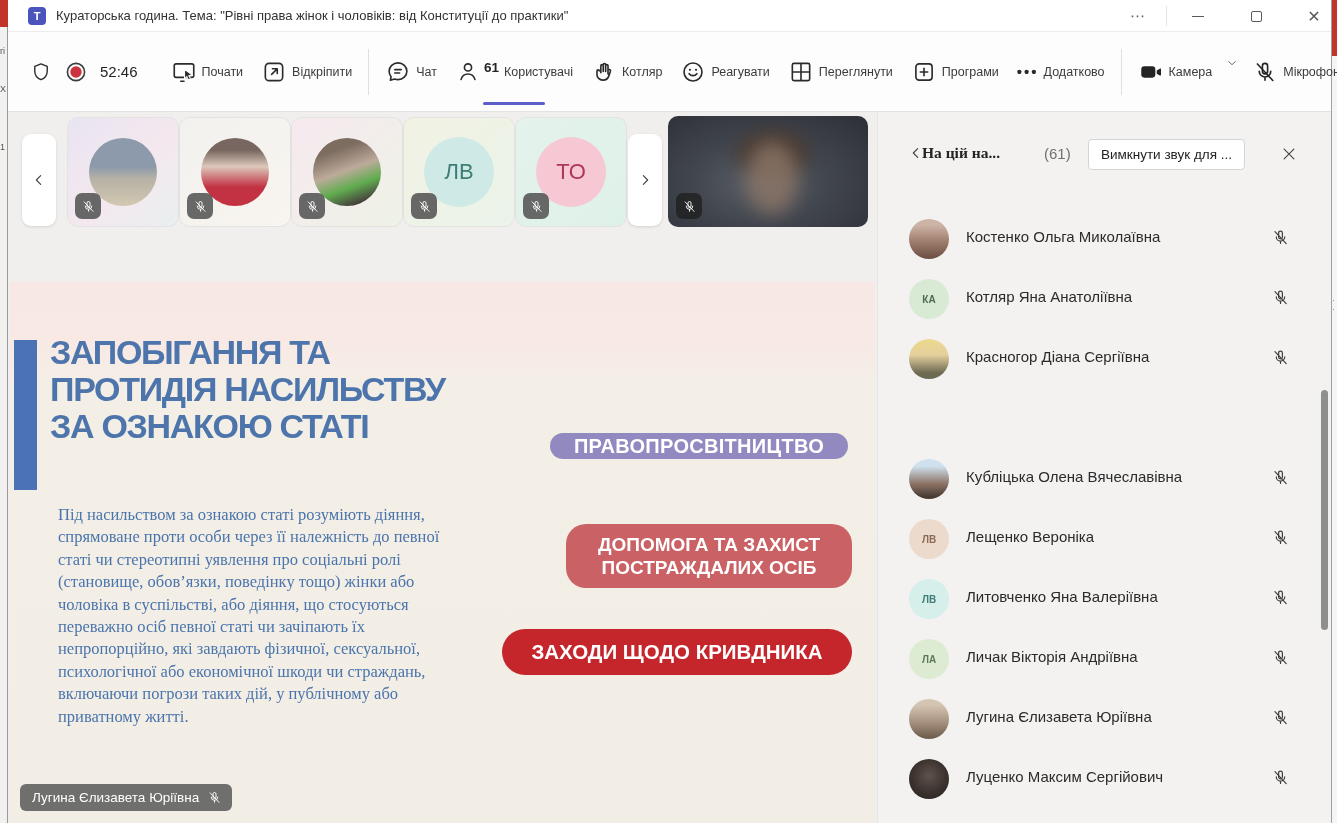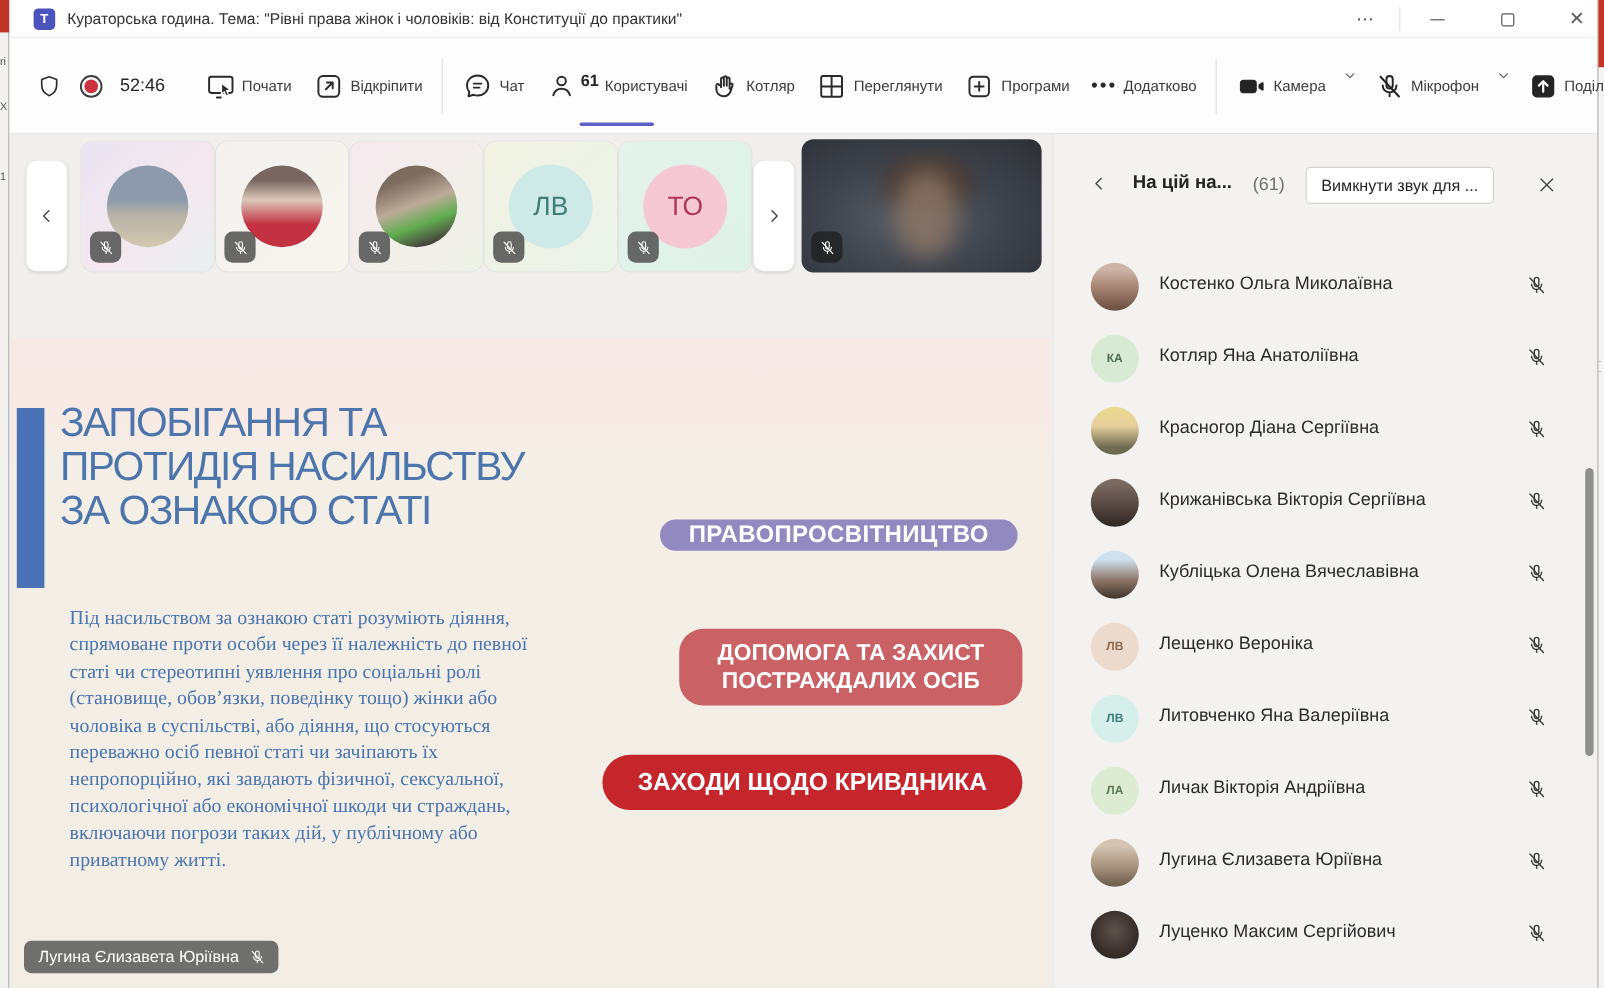--- a/index.html
+++ b/index.html
@@ -81,39 +81,39 @@
   #big-tile .face { position:absolute; left:78px; top:26px; width:52px; height:72px; border-radius:50%;
     background:#8a7566; filter:blur(9px); opacity:.85; }
   #big-tile .hair { position:absolute; left:68px; top:14px; width:74px; height:46px; border-radius:50%;
     background:#4a3c34; filter:blur(8px); }
   #big-tile .mic-badge { left:8px; bottom:8px; background:rgba(30,30,30,.75); }
 
   
   #slide { left:2px; top:170px; width:865px; height:541px;
     background:linear-gradient(180deg,#f8e8e5 0px,#f8e9e5 58px,#f3efe6 105px,#f2eee5 100%); }
   #slide-bar { left:4px; top:58px; width:23px; height:150px; background:#4a72b5; }
-  #slide-title { left:40px; top:52px; color:#4d75ac; font-size:34px; line-height:37px; font-weight:normal; letter-spacing:-1.3px; }
+  #slide-title { left:40px; top:52px; color:#4d75ac; font-size:34px; line-height:37px; font-weight:bold; letter-spacing:-1.3px; }
   #slide-body { left:48px; top:222px; width:398px; color:#4a74ad; font-size:16.5px; line-height:22.4px;font-family:Liberation Serif, serif; }
   .badge { position:absolute; color:#fff; font-weight:bold; text-align:center;
     display:flex; align-items:center; justify-content:center; }
   #badge-1 { left:540px; top:151px; width:298px; height:26px; border-radius:21px; font-size:20px; letter-spacing:.3px; }
   #badge-2 { left:556px; top:242px; width:286px; height:64px; border-radius:20px; font-size:19px; line-height:23px; padding:0 14px; }
   #badge-3 { left:492px; top:347px; width:350px; height:46px; border-radius:23px; font-size:20.5px; }
 
   
   #presenter-tag { left:12px; top:672px; height:27px; background:rgba(101,101,101,.93); border-radius:6px;
     display:flex; align-items:center; gap:8px; padding:0 10px 0 12px; color:#fff; font-size:13.5px; }
   #presenter-tag svg { width:15px; height:15px; }
 
   
   #panel { left:869px; top:112px; width:454px; height:711px; background:#f3f2f1; border-left:1px solid #e7e6e5; }
   #panel-header { position:absolute; left:0; top:26px; width:454px; height:34px; }
   #panel-back { position:absolute; left:30px; top:7px; width:20px; height:20px; color:#424242; }
   #panel-back svg { width:16px; height:16px; }
-  #panel-title { position:absolute; left:66px; top:6px; font-size:15.5px; font-weight:bold; color:#242424; white-space:nowrap; }
+  #panel-title { position:absolute; left:44px; top:6px; font-size:15.5px; font-weight:bold; color:#242424; white-space:nowrap;font-family:Liberation Serif, serif; }
   #panel-count { position:absolute; left:166px; top:7px; font-size:15px; color:#707070; }
   #mute-all-btn { position:absolute; left:210px; top:1px; height:31px; padding:0 12px; background:#ffffff;
     border:1px solid #d4d4d4; border-radius:4px; font-size:13.5px; color:#242424; display:flex; align-items:center; white-space:nowrap; }
   #panel-close { position:absolute; right:32px; top:5px; width:22px; height:22px; color:#424242;
     display:flex; align-items:center; justify-content:center; }
   #panel-close svg { width:18px; height:18px; }
 
   #plist { position:absolute; left:0; top:97px; width:454px; height:614px; overflow:hidden; }
   .p-row { position:absolute; left:0; width:454px; height:60px; }
   .p-ava { position:absolute; left:31px; top:10px; width:40px; height:40px; border-radius:50%;
@@ -274,20 +274,26 @@
         <span class="lbl">Користувачі</span>
       </div>
       <div class="tbtn">
         <svg>
             <use href="#i-hand"></use>
           </svg>
         <span class="lbl">Котляр</span>
       </div>
       <div class="tbtn">
         <svg>
+            <use href="#i-smiley"></use>
+          </svg>
+        <span class="lbl">Реагувати</span>
+      </div>
+      <div class="tbtn">
+        <svg>
             <use href="#i-grid"></use>
           </svg>
         <span class="lbl">Переглянути</span>
       </div>
       <div class="tbtn">
         <svg>
             <use href="#i-plus-sq"></use>
           </svg>
         <span class="lbl">Програми</span>
       </div>
@@ -452,27 +458,20 @@
               <use href="#i-mic-off"></use>
             </svg></div>
       </div>
       <div class="p-row" style="top:120px">
         <div class="p-ava pa-3"></div>
         <div class="p-name">Красногор Діана Сергіївна</div>
         <div class="p-mic"><svg>
               <use href="#i-mic-off"></use>
             </svg></div>
       </div>
-      <div class="p-row" style="top:180px">
-        <div class="p-ava pa-4"></div>
-        <div class="p-name">Крижанівська Вікторія Сергіївна</div>
-        <div class="p-mic"><svg>
-              <use href="#i-mic-off"></use>
-            </svg></div>
-      </div>
       <div class="p-row" style="top:240px">
         <div class="p-ava pa-5"></div>
         <div class="p-name">Кубліцька Олена Вячеславівна</div>
         <div class="p-mic"><svg>
               <use href="#i-mic-off"></use>
             </svg></div>
       </div>
       <div class="p-row" style="top:300px">
         <div class="p-ava" style="background-color: rgb(236, 218, 205); color: rgb(141, 106, 82);">ЛВ</div>
         <div class="p-name">Лещенко Вероніка</div>

